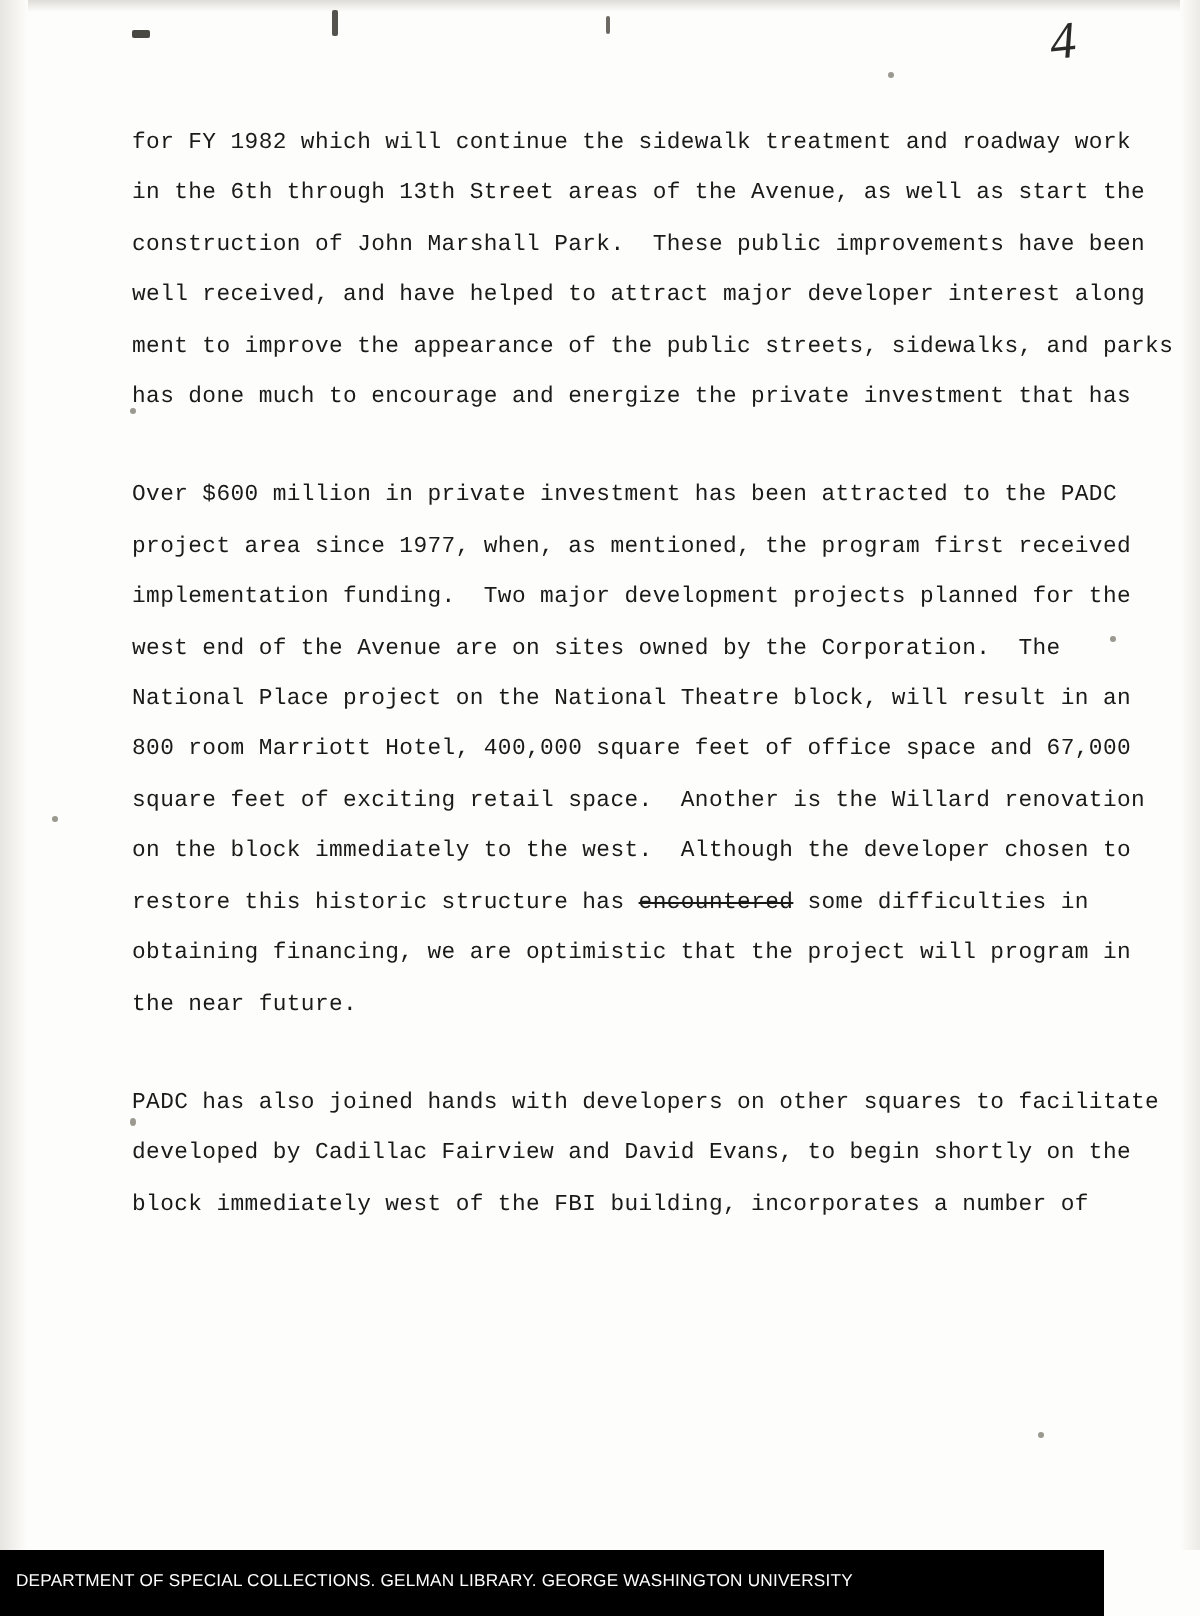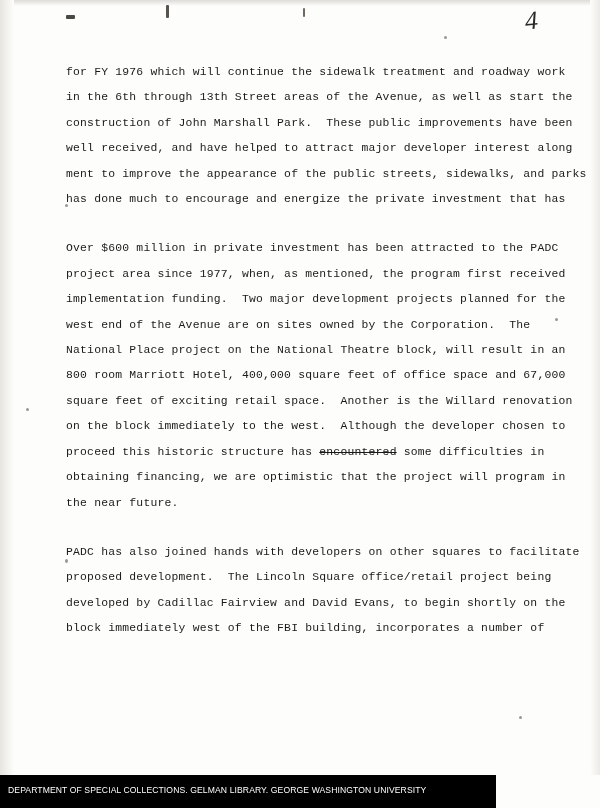--- a/index.html
+++ b/index.html
@@ -94,21 +94,21 @@
   .strike-word {
     text-decoration: line-through;
     text-decoration-thickness: 1px;
   }
 
   
   .footer-bar {
     position: absolute;
     left: 0;
     bottom: 0;
-    width: 496px;
+    width: 552px;
     height: 33px;
     background: #000000;
   }
   .footer-text {
     position: absolute;
     left: 8px;
     top: 10px;
     color: #ffffff;
     font-family: "Liberation Sans", sans-serif;
     font-size: 8.6px;
@@ -133,45 +133,44 @@
   <div class="speck sp6"></div>
   <div class="speck sp7"></div>
   <div class="speck sp8"></div>
   <div class="speck sp9"></div>
 
   <div class="page-number">4</div>
 
   <div class="body-text">
 
     <div class="para">
-      <span class="line">for FY 1976 which will continue the sidewalk treatment and roadway work</span>
+      <span class="line">for FY 1982 which will continue the sidewalk treatment and roadway work</span>
       <span class="line">in the 6th through 13th Street areas of the Avenue, as well as start the</span>
       <span class="line">construction of John Marshall Park.  These public improvements have been</span>
       <span class="line">well received, and have helped to attract major developer interest along</span>
       <span class="line">ment to improve the appearance of the public streets, sidewalks, and parks</span>
       <span class="line">has done much to encourage and energize the private investment that has</span>
     </div>
 
     <div class="para">
       <span class="line">Over $600 million in private investment has been attracted to the PADC</span>
       <span class="line">project area since 1977, when, as mentioned, the program first received</span>
       <span class="line">implementation funding.  Two major development projects planned for the</span>
       <span class="line">west end of the Avenue are on sites owned by the Corporation.  The</span>
       <span class="line">National Place project on the National Theatre block, will result in an</span>
       <span class="line">800 room Marriott Hotel, 400,000 square feet of office space and 67,000</span>
       <span class="line">square feet of exciting retail space.  Another is the Willard renovation</span>
       <span class="line">on the block immediately to the west.  Although the developer chosen to</span>
-      <span class="line"><span>proceed this historic structure has </span><span class="strike-word">encountered</span><span> some difficulties in</span></span>
+      <span class="line"><span>restore this historic structure has </span><span class="strike-word">encountered</span><span> some difficulties in</span></span>
       <span class="line">obtaining financing, we are optimistic that the project will program in</span>
       <span class="line">the near future.</span>
     </div>
 
     <div class="para">
       <span class="line">PADC has also joined hands with developers on other squares to facilitate</span>
-      <span class="line">proposed development.  The Lincoln Square office/retail project being</span>
       <span class="line">developed by Cadillac Fairview and David Evans, to begin shortly on the</span>
       <span class="line">block immediately west of the FBI building, incorporates a number of</span>
     </div>
 
   </div>
 
   <div class="footer-bar">
     <span class="footer-text">DEPARTMENT OF SPECIAL COLLECTIONS. GELMAN LIBRARY. GEORGE WASHINGTON UNIVERSITY</span>
   </div>
 

